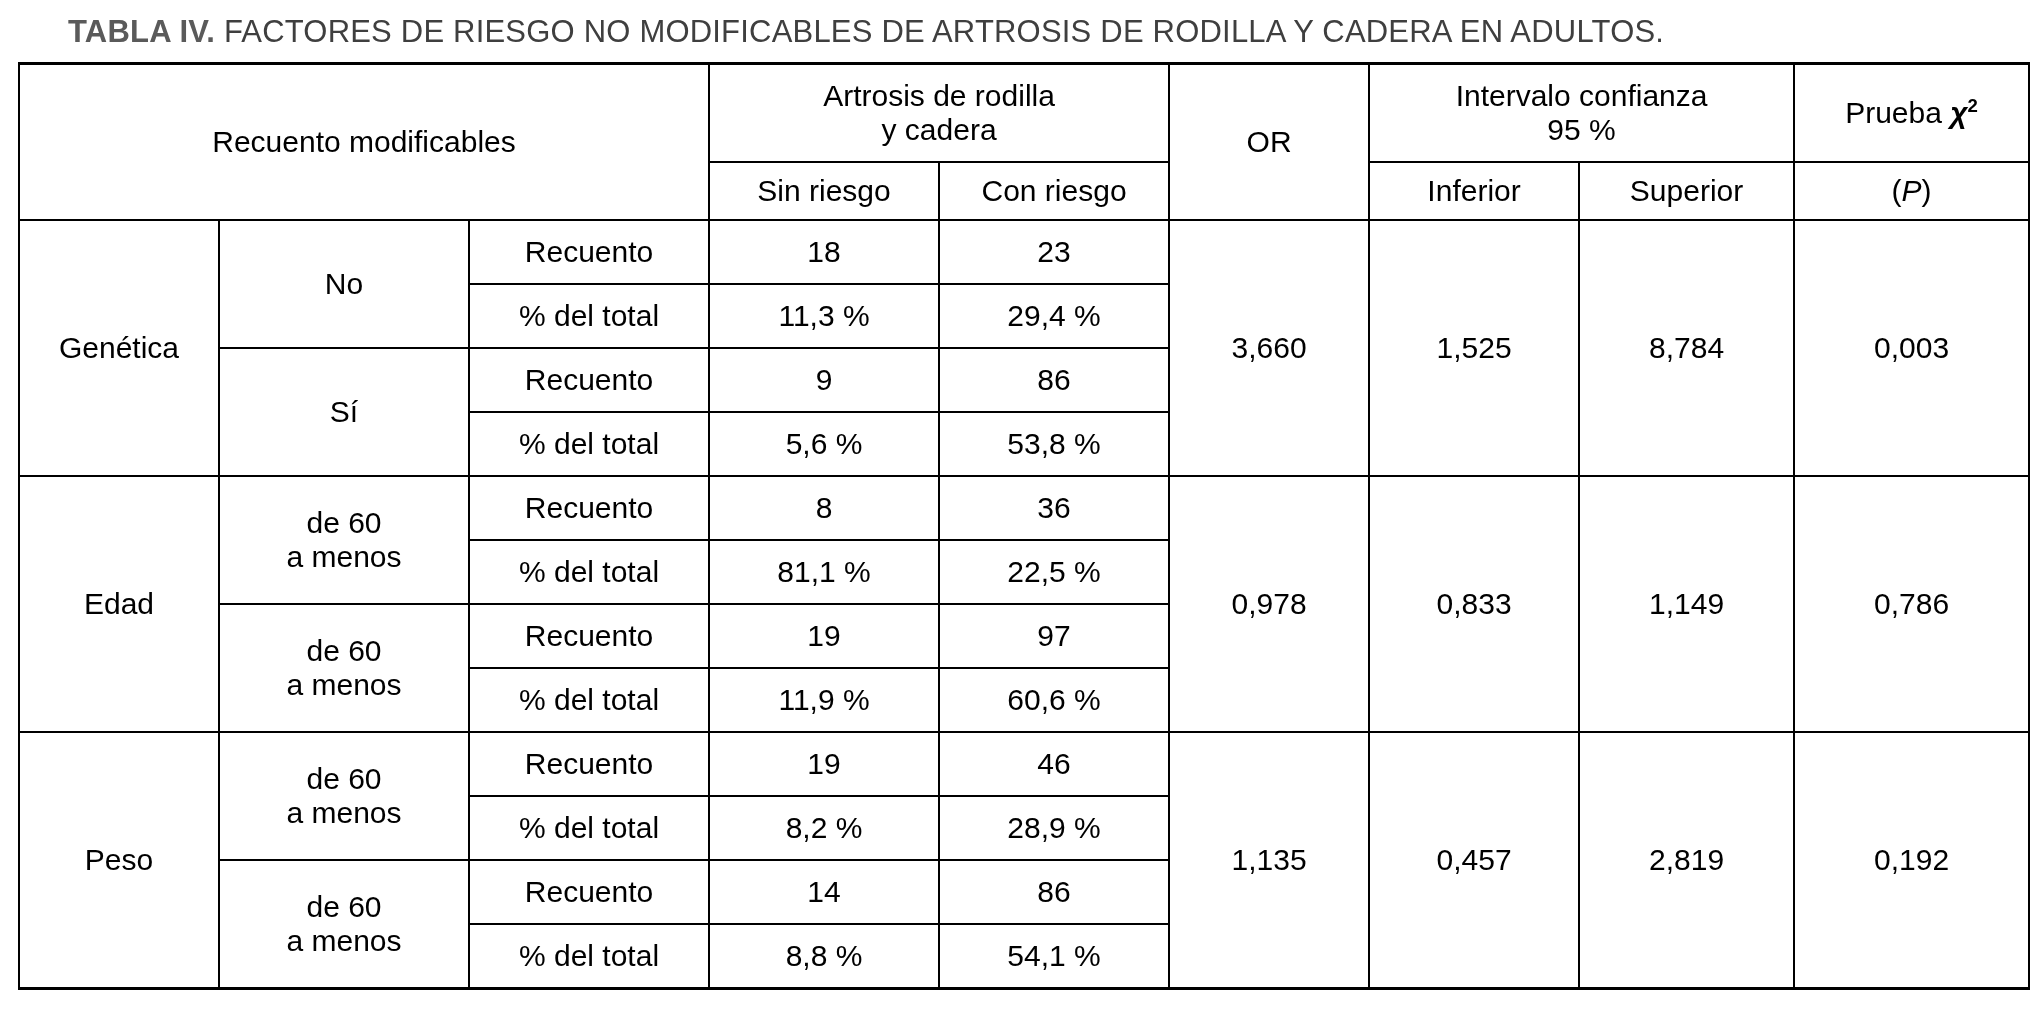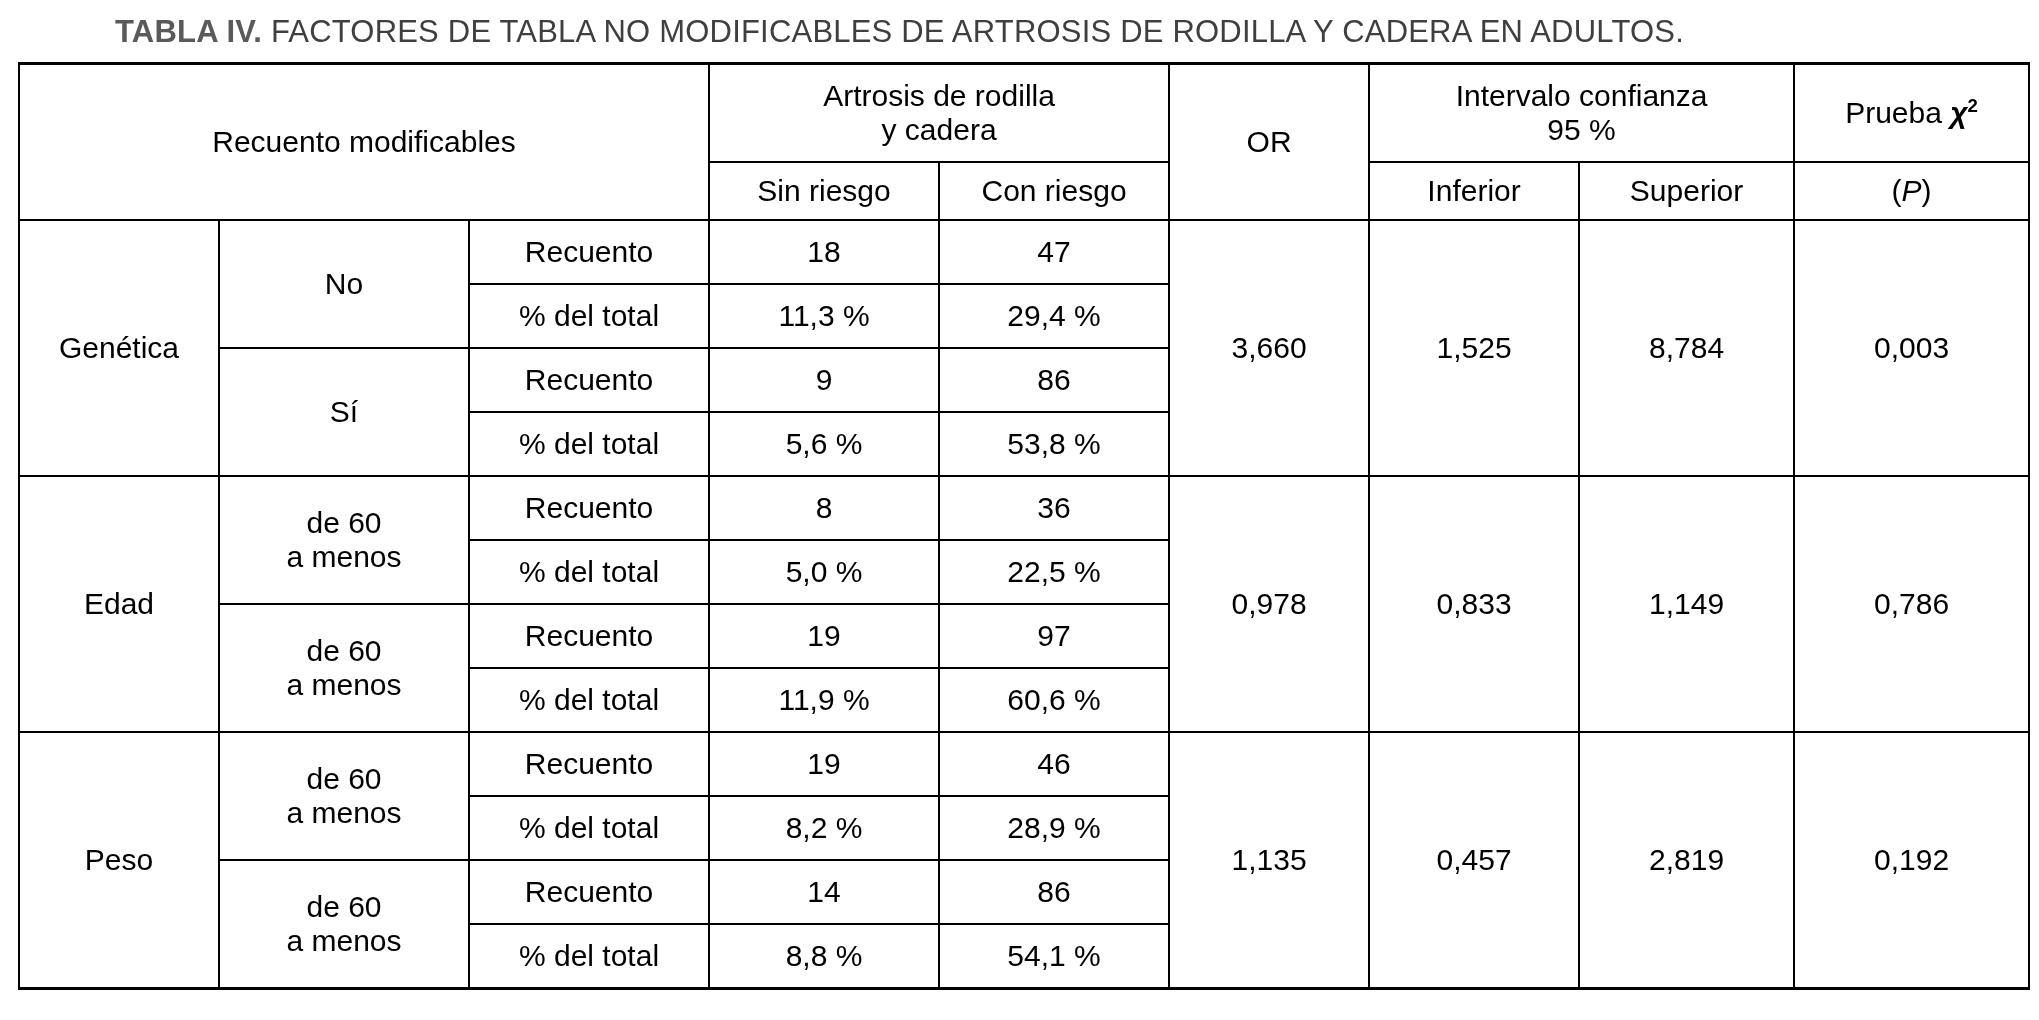--- a/index.html
+++ b/index.html
@@ -25,21 +25,20 @@
     font-size: 31px;
     color: #3f3f3f;
     letter-spacing: 0.2px;
     white-space: nowrap;
     margin: 0 0 12px 58px;
     font-weight: 400;
   }
   .caption .caption-label {
     font-weight: 700;
     color: #5a5a5a;
-    margin-left: 47px;
   }
   table.data {
     border-collapse: collapse;
     table-layout: fixed;
     width: 2010px;
     margin-left: 8px;
     border-top: 3px solid #000;
     border-bottom: 3px solid #000;
   }
   table.data td, table.data th {
@@ -85,21 +84,21 @@
   col.c7 { width: 210px; }
   col.c8 { width: 215px; }
   col.c9 { width: 235px; }
 </style>
 </head>
 <body>
 
 <div class="page">
 
   <div class="caption">
-    <span class="caption-label">TABLA IV.</span><span> FACTORES DE TABLA NO MODIFICABLES DE ARTROSIS DE RODILLA Y CADERA EN ADULTOS.</span>
+    <span class="caption-label">TABLA IV.</span><span> FACTORES DE RIESGO NO MODIFICABLES DE ARTROSIS DE RODILLA Y CADERA EN ADULTOS.</span>
   </div>
 
   <table class="data">
     <colgroup>
       <col class="c1">
         <col class="c2">
         <col class="c3">
         <col class="c4">
         <col class="c5">
         <col class="c6">
@@ -132,21 +131,21 @@
         <th class="h-sub">(<span class="p-ital">P</span>)</th>
       </tr>
     </thead>
     <tbody>
 
       <tr>
         <td class="label-cell" rowspan="4">Genética</td>
         <td class="label-cell" rowspan="2">No</td>
         <td class="row-cell">Recuento</td>
         <td class="row-cell">18</td>
-        <td class="row-cell">47</td>
+        <td class="row-cell">23</td>
         <td class="stat-cell" rowspan="4">3,660</td>
         <td class="stat-cell" rowspan="4">1,525</td>
         <td class="stat-cell" rowspan="4">8,784</td>
         <td class="stat-cell" rowspan="4">0,003</td>
       </tr>
       <tr>
         <td class="row-cell">% del total</td>
         <td class="row-cell">11,3 %</td>
         <td class="row-cell">29,4 %</td>
       </tr>
@@ -171,21 +170,21 @@
         <td class="row-cell">Recuento</td>
         <td class="row-cell">8</td>
         <td class="row-cell">36</td>
         <td class="stat-cell" rowspan="4">0,978</td>
         <td class="stat-cell" rowspan="4">0,833</td>
         <td class="stat-cell" rowspan="4">1,149</td>
         <td class="stat-cell" rowspan="4">0,786</td>
       </tr>
       <tr>
         <td class="row-cell">% del total</td>
-        <td class="row-cell">5,0 %</td>
+        <td class="row-cell">81,1 %</td>
         <td class="row-cell">22,5 %</td>
       </tr>
       <tr>
         <td class="label-cell two-line" rowspan="2">
           <div>de 60</div>
           <div>a menos</div>
         </td>
         <td class="row-cell">Recuento</td>
         <td class="row-cell">19</td>
         <td class="row-cell">97</td>

